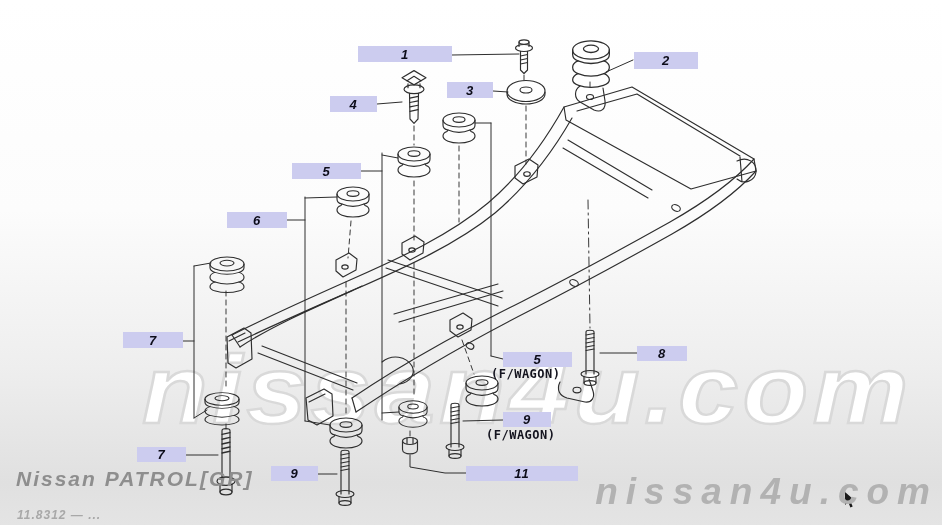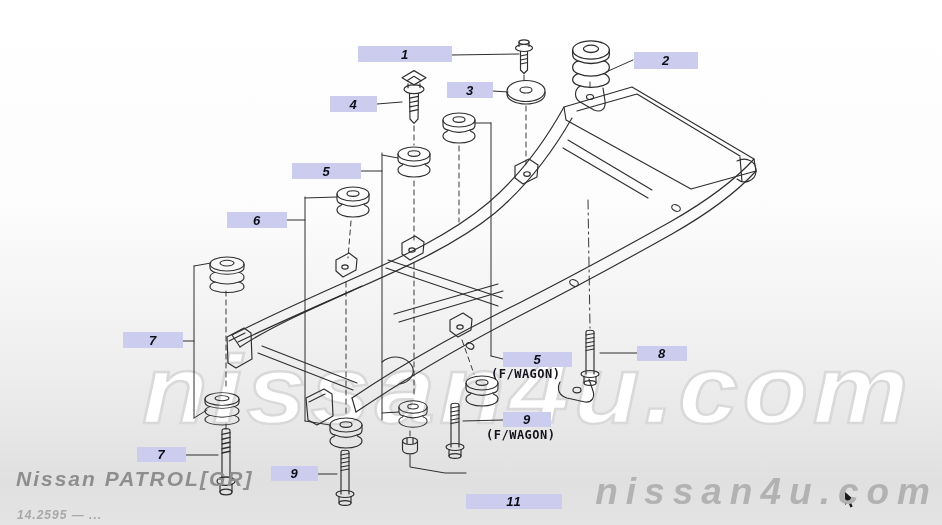--- a/index.html
+++ b/index.html
@@ -241,19 +241,19 @@
   <div class="callout" style="left:292px;top:163px;width:69px;height:16px">5</div>
   <div class="callout" style="left:227px;top:212px;width:60px;height:16px">6</div>
   <div class="callout" style="left:123px;top:332px;width:60px;height:16px">7</div>
   <div class="callout" style="left:637px;top:346px;width:50px;height:15px">8</div>
   <div class="callout" style="left:503px;top:352px;width:69px;height:15px">5</div>
   <div class="fwnote" style="left:491px;top:367px">(F/WAGON)</div>
   <div class="callout" style="left:503px;top:412px;width:48px;height:15px">9</div>
   <div class="fwnote" style="left:486px;top:428px">(F/WAGON)</div>
   <div class="callout" style="left:137px;top:447px;width:49px;height:15px">7</div>
   <div class="callout" style="left:271px;top:466px;width:47px;height:15px">9</div>
-  <div class="callout" style="left:466px;top:494px;width:96px;height:15px">11</div>
+  <div class="callout" style="left:466px;top:466px;width:112px;height:15px">11</div>
 
   <div class="brand-left">Nissan PATROL[GR]</div>
-  <div class="brand-left-sub">14.2595 — ...</div>
+  <div class="brand-left-sub">11.8312 — ...</div>
   <div class="brand-right">nissan4u.com</div>
 
 </div>
 
 </body></html>

